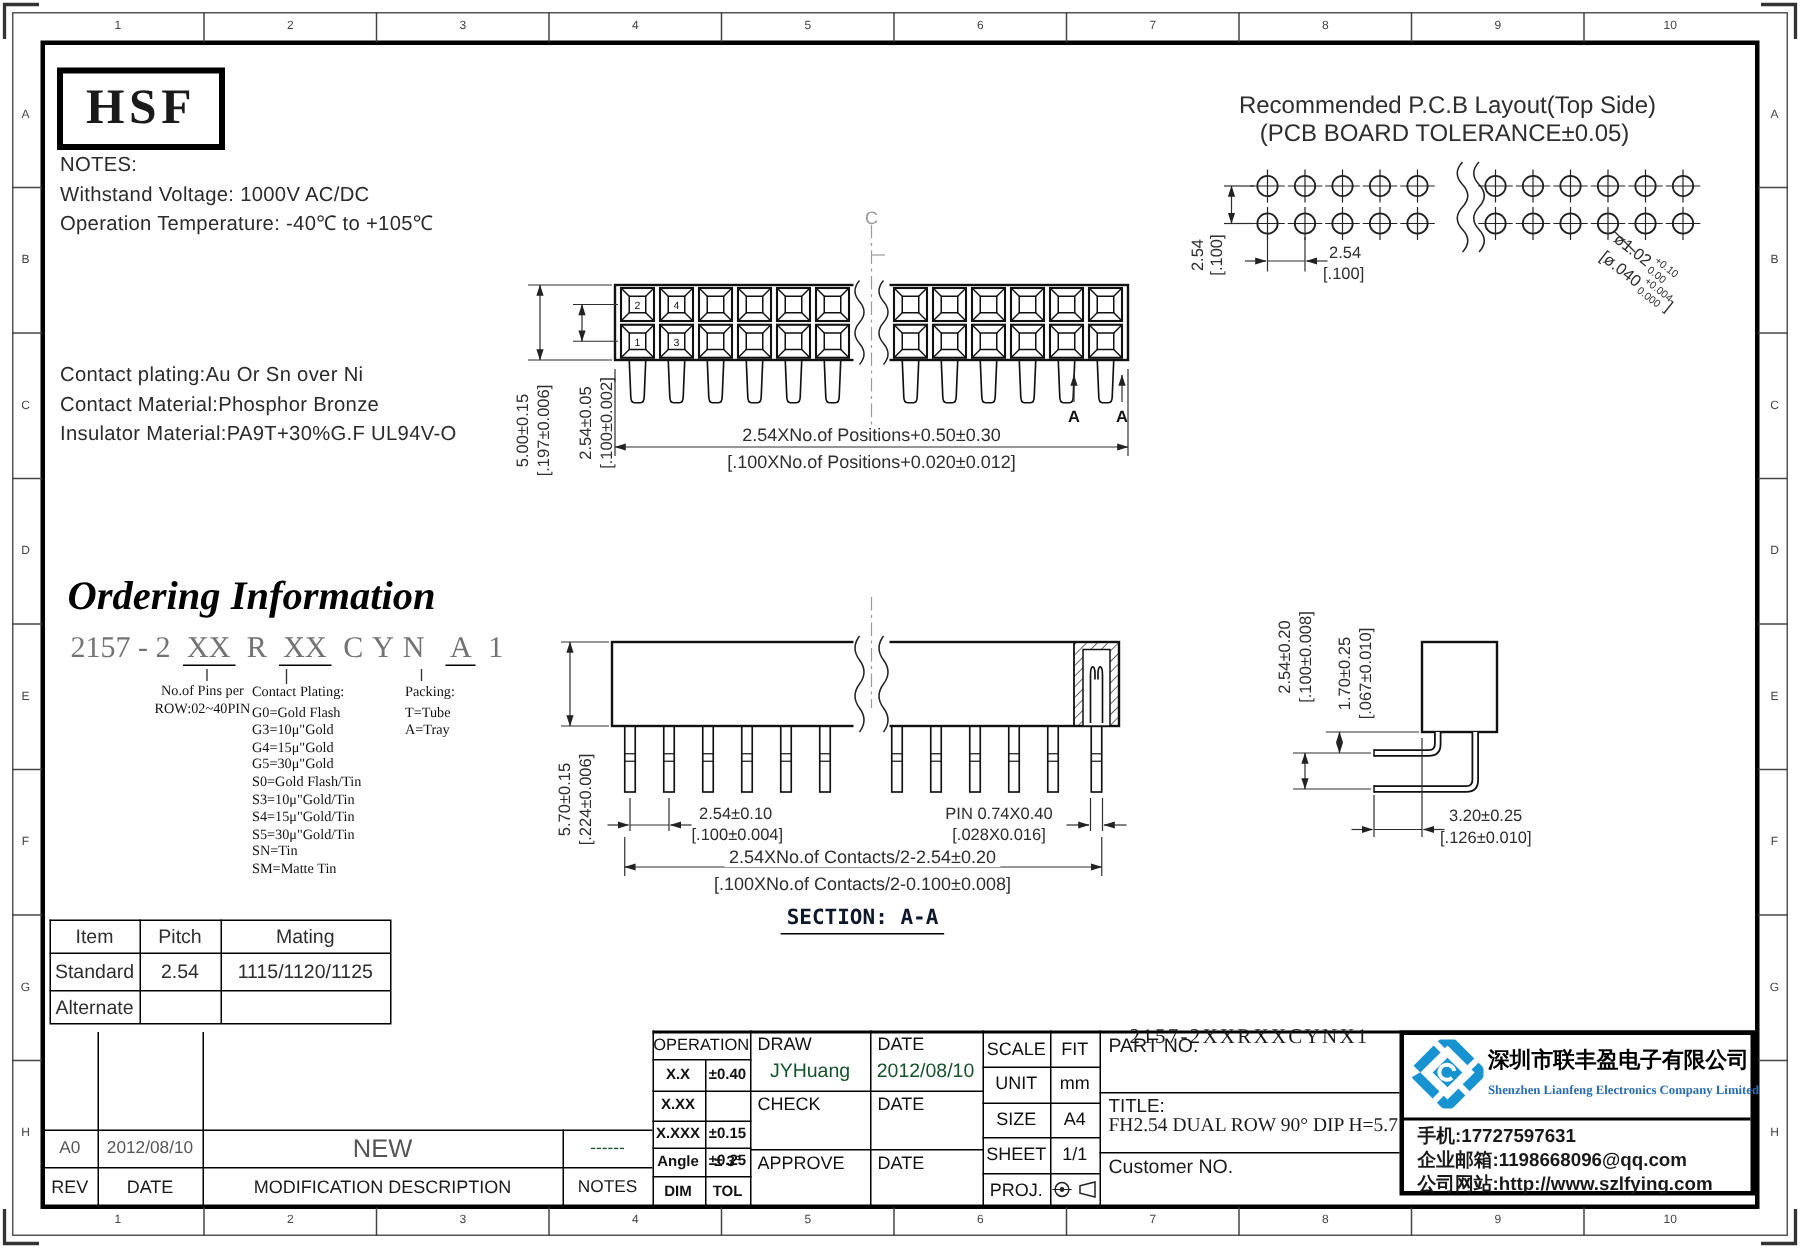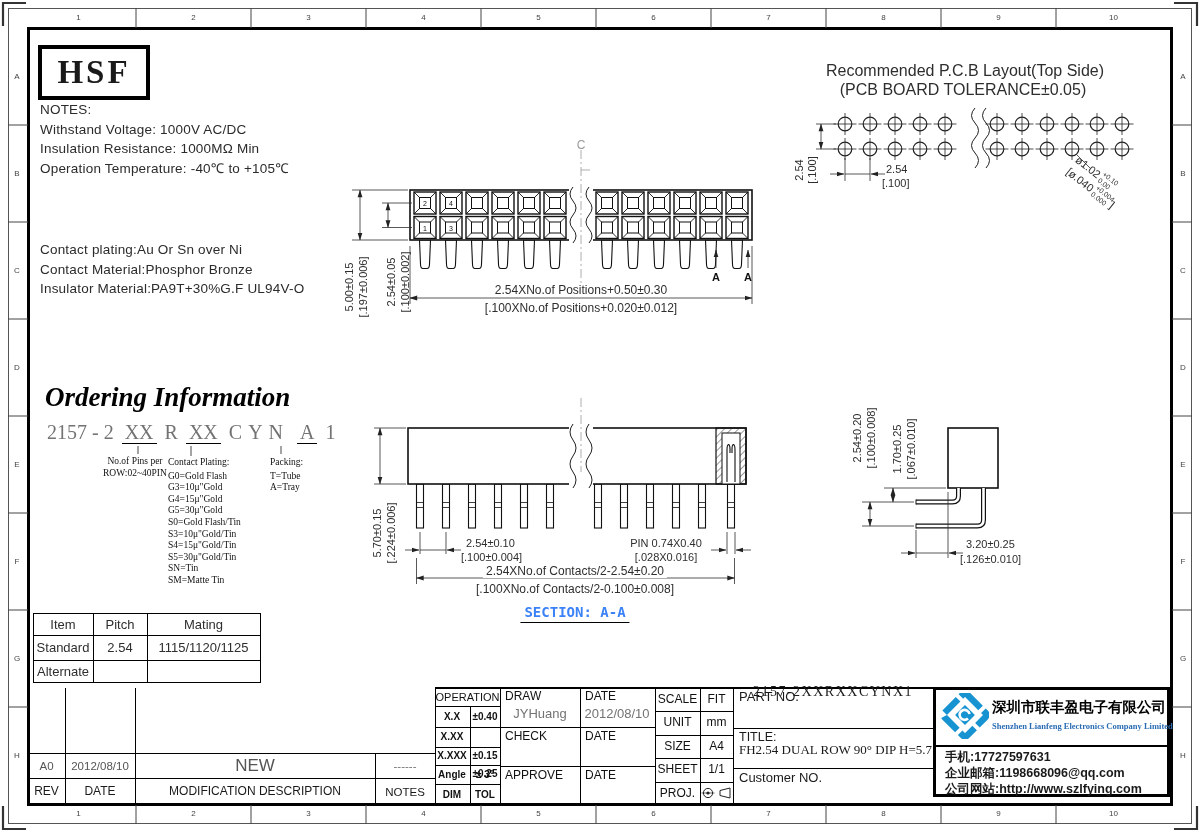--- a/index.html
+++ b/index.html
@@ -5,21 +5,21 @@
   html,body{margin:0;padding:0;background:#fff;}
   .sheet{position:relative;width:1200px;height:832px;background:#fff;overflow:hidden;
          font-family:"Liberation Sans",sans-serif;color:#1a1a1a;}
   .t{position:absolute;white-space:nowrap;line-height:1.12;}
   .c{transform:translateX(-50%);}
   .cv{transform:translate(-50%,-50%);}
   .v{transform:translate(-50%,-50%) rotate(-90deg);}
   .dim{font-size:11px;color:#2e2e2e;}
   .dim12{font-size:12px;color:#2e2e2e;}
   .cad{color:#2e2e2e;}
-  .gray{color:#737373;}
+  .gray{color:#14532d;}
   .ruler{font-size:8px;color:#444;}
   .ln{position:absolute;background:#000;}
   .gfx{position:absolute;left:0;top:0;}
   .notes div{font-size:13.5px;line-height:19.5px;color:#2b2b2b;letter-spacing:0.2px;}
   .logo-box{position:absolute;left:38px;top:45px;width:104px;height:47px;border:4px solid #000;
             display:flex;align-items:center;justify-content:center;
             font-family:"Liberation Serif",serif;font-size:33px;font-weight:700;letter-spacing:3px;}
   .ord-title{position:absolute;left:45px;top:382px;font-family:"Liberation Serif",serif;
              font-style:italic;font-weight:700;font-size:27px;color:#000;}
   .code{position:absolute;left:47px;top:421px;font-family:"Liberation Serif",serif;font-size:20px;color:#737373;}
@@ -27,21 +27,21 @@
   .code .u{border-bottom:1.5px solid #000;padding:0 3px;}
   .code .sp{letter-spacing:6px;}
   .small-serif{font-family:"Liberation Serif",serif;font-size:9.5px;color:#111;line-height:11.6px;}
   .tb-label{font-size:12px;color:#111;}
   .tb-small{font-size:10px;font-weight:600;color:#111;}
   .serifv{font-family:"Liberation Serif",serif;}
   .company-box{position:absolute;left:933px;top:687px;width:237px;height:110px;border:3px solid #000;box-sizing:border-box;}
   .callout{position:absolute;left:1082px;top:152px;transform:rotate(38deg);transform-origin:left top;color:#2e2e2e;}
   .callout .row{display:flex;align-items:center;font-size:11px;line-height:12px;}
   .callout .stack{display:flex;flex-direction:column;font-size:7px;line-height:7.5px;margin-left:2px;}
-  .sec-label{font-family:"DejaVu Sans Mono",monospace;font-weight:700;font-size:14px;color:#3b82f6;
+  .sec-label{font-family:"DejaVu Sans Mono",monospace;font-weight:700;font-size:14px;color:#0f172a;
              border-bottom:1.5px solid #000;padding:0 4px 1px 4px;}
 </style>
 </head>
 <body>
 
 <div class="sheet">
 
   <svg class="gfx" width="1200" height="832" viewBox="0 0 1200 832">
     <defs>
       <marker id="aE" markerWidth="10" markerHeight="7" refX="9" refY="3.5" orient="auto">
@@ -328,21 +328,20 @@
   <span class="t ruler cv" style="left:1183px;top:658.5px">G</span>
   <span class="t ruler cv" style="left:1183px;top:755.5px">H</span>
 
   <div class="logo-box">
       <span>HSF</span>
     </div>
 
   <div class="t notes" style="left:40px;top:100px">
     <div>NOTES:</div>
     <div>Withstand Voltage: 1000V AC/DC</div>
-    <div>Insulation Resistance: 1000MΩ Min</div>
     <div>Operation Temperature: -40℃ to +105℃</div>
   </div>
   <div class="t notes" style="left:40px;top:240px">
     <div>Contact plating:Au Or Sn over Ni</div>
     <div>Contact Material:Phosphor Bronze</div>
     <div>Insulator Material:PA9T+30%G.F UL94V-O</div>
   </div>
 
   <span class="t c cad" style="left:965px;top:62px;font-size:16px">Recommended P.C.B Layout(Top Side)</span>
   <span class="t c cad" style="left:963px;top:81px;font-size:16px">(PCB BOARD TOLERANCE±0.05)</span>

